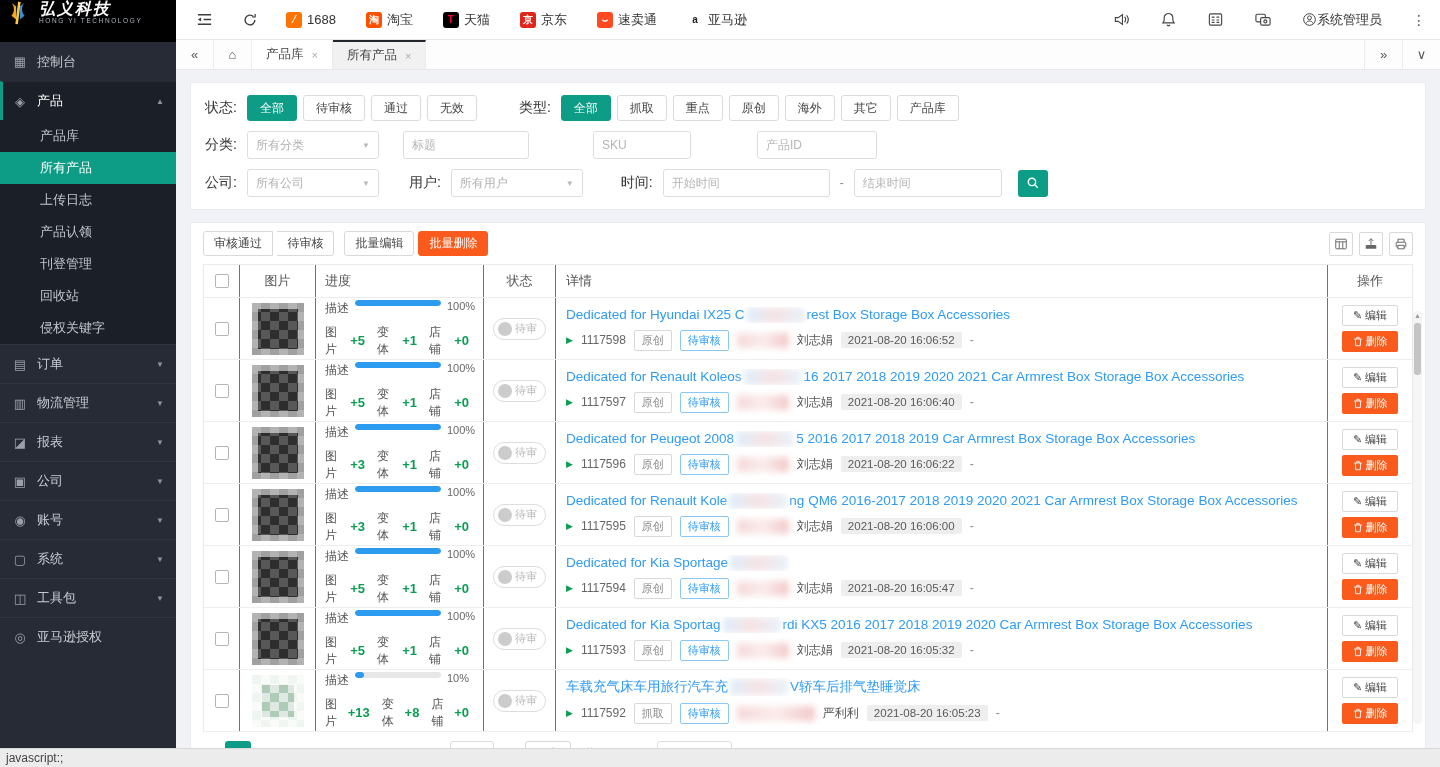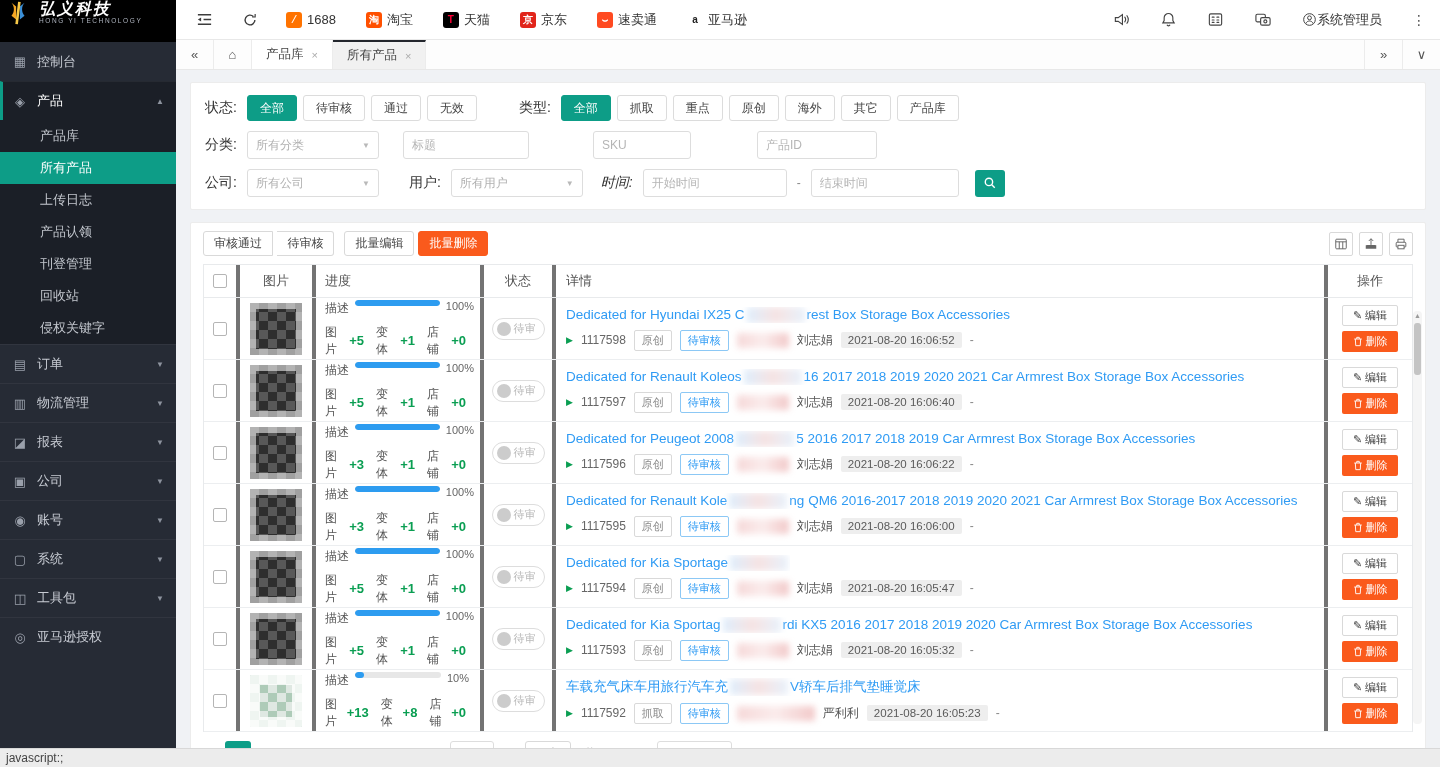--- a/index.html
+++ b/index.html
@@ -67,21 +67,21 @@
   .btn-group .tbtn:first-child{border-radius:3px 0 0 3px;}
   .btn-group .tbtn:last-child{border-radius:0 3px 3px 0;border-left:none;}
   .tbtn.ml{margin-left:10px;border-radius:3px;}
   .tbtn.danger{background:#fa5a1c;border-color:#fa5a1c;color:#fff;border-radius:3px;}
   .tool-icons{margin-left:auto;display:flex;gap:6px;}
   .tool-ic{width:24px;height:24px;border:1px solid #d9d9d9;border-radius:2px;background:#fff;display:flex;align-items:center;justify-content:center;cursor:pointer;}
 
   .ptable{border:1px solid #e8eaec;border-bottom:none;font-size:12px;}
   .thead{display:flex;border-bottom:1px solid #e8eaec;background:#fff;color:#555;height:33px;align-items:center;font-size:13px;}
   .trow{display:flex;border-bottom:1px solid #eceef0;background:#fff;height:62px;align-items:stretch;}
-  .c{display:flex;align-items:center;border-right:4px solid #737373;padding:0 6px;}
+  .c{display:flex;align-items:center;border-right:1px solid #737373;padding:0 6px;}
   .c:last-child{border-right:none;}
   .c-check{width:36px;justify-content:center;flex-shrink:0;}
   .c-img{width:76px;justify-content:center;flex-shrink:0;}
   .c-prog{width:168px;flex-direction:column;align-items:flex-start;justify-content:center;gap:7px;flex-shrink:0;padding-left:9px;}
   .c-status{width:72px;justify-content:center;flex-shrink:0;}
   .c-detail{flex:1;flex-direction:column;align-items:flex-start;justify-content:center;gap:7px;padding-left:10px;min-width:0;}
   .c-action{width:84px;flex-direction:column;justify-content:center;gap:5px;flex-shrink:0;}
   .thead .c{height:100%;}
   .thead .c-img,.thead .c-status,.thead .c-action{justify-content:center;}
   .thead .c-prog,.thead .c-detail{flex-direction:row;align-items:center;justify-content:flex-start;gap:0;}
@@ -346,22 +346,22 @@
           <span class="flabel">公司:</span>
           <div class="sel-box" style="width:132px;">
             <span>所有公司</span>
             <span class="caret">▼</span>
           </div>
           <span class="flabel" style="margin-left:30px;">用户:</span>
           <div class="sel-box" style="width:132px;">
             <span>所有用户</span>
             <span class="caret">▼</span>
           </div>
-          <span class="flabel" style="margin-left:18px;font-style:italic;">时间:</span>
-          <input class="t-input" style="width: 144px;" placeholder="开始时间">
+          <span class="flabel" style="margin-left:38px;">时间:</span>
+          <input class="t-input" style="width: 167px;" placeholder="开始时间">
           <span style="margin:0 10px;color:#888;font-size:12px;">-</span>
           <input class="t-input" style="width: 148px;" placeholder="结束时间">
           <button class="search-btn" style="margin-left:16px;">
             <svg width="14" height="14" viewBox="0 0 16 16" fill="none" stroke="#fff" stroke-width="1.6">
                 <circle cx="6.8" cy="6.8" r="4.2"></circle>
                 <path d="M10 10l3.4 3.4"></path>
               </svg>
           </button>
         </div>
       </section>

